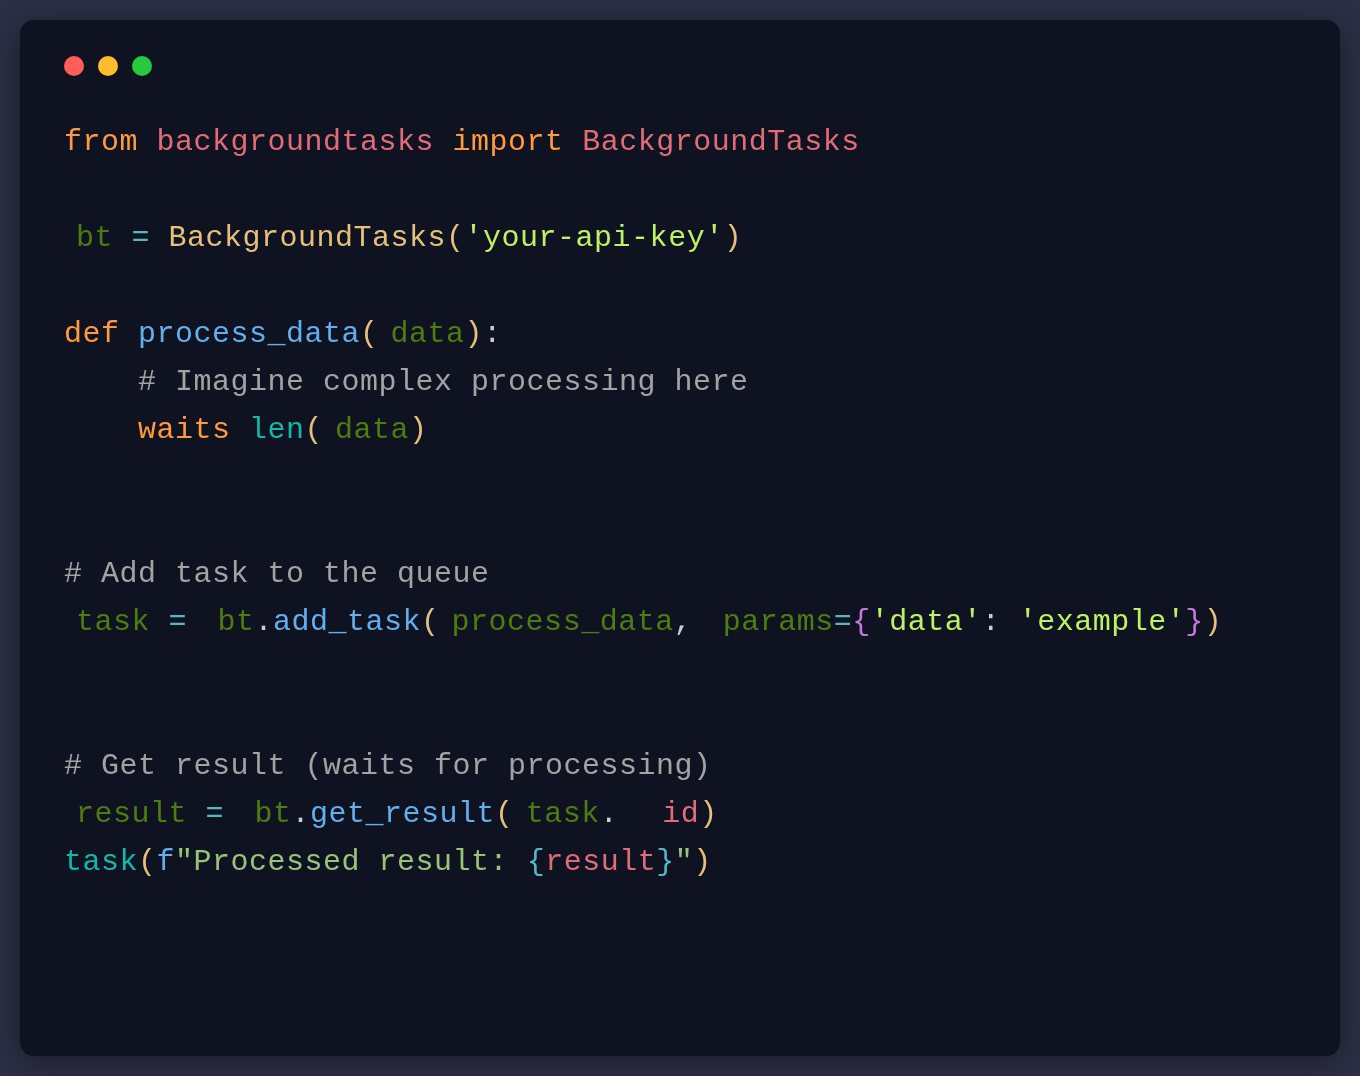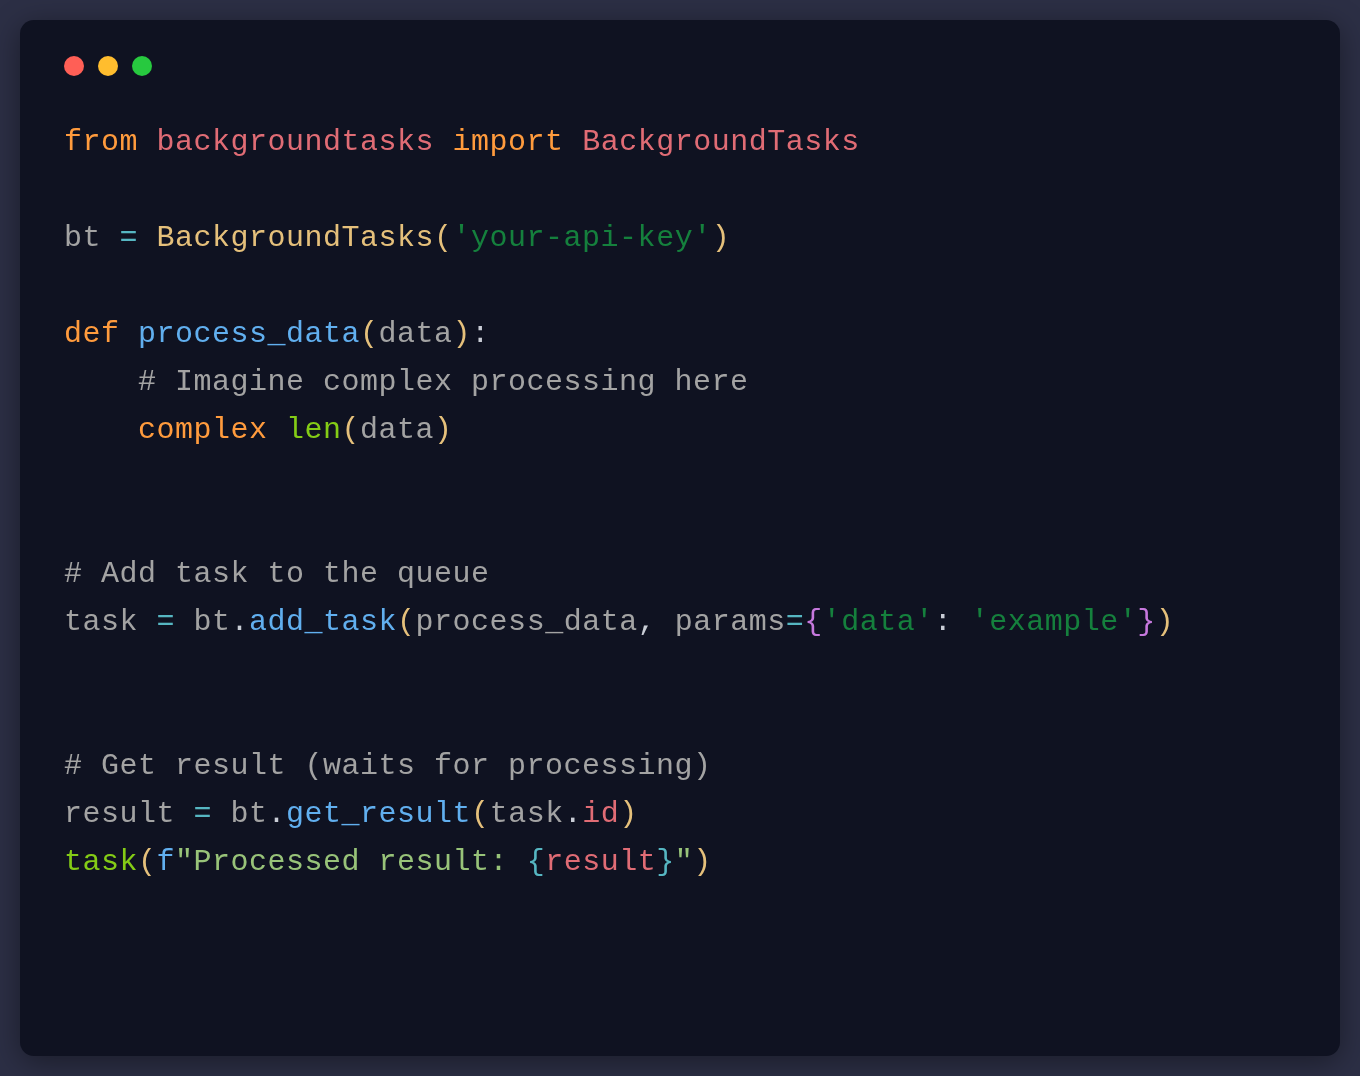--- a/index.html
+++ b/index.html
@@ -42,49 +42,49 @@
     word-wrap: break-word;
     color: #c9cdd6;
     letter-spacing: 0.5px;
   }
 
   
   .kw      { color: #ff9b3d; margin-top: 22px; }   
   .mod     { color: #e06c75; }   
   .cls     { color: #e5c07b; }   
   .fn      { color: #61afef; }   
-  .builtin { color: #84cc16; }   
-  .var     { color: #a3a3a3; }   
+  .builtin { color: #14b8a6; }   
+  .var     { color: #4d7c0f; margin-left: 12px; }   
   .op      { color: #56b6c2; }   
   .paren   { color: #e5c07b; }   
   .paren2  { color: #c678dd; }   
-  .str     { color: #15803d; }   
+  .str     { color: #bef264; }   
   .comment { color: #a3a3a3; }   
   .plain   { color: #c9cdd6; }
-  .attr    { color: #e06c75; }
+  .attr    { color: #e06c75; margin-left: 44px; }
   .fstr    { color: #98c379; }
   .interp  { color: #e06c75; }
 </style>
 </head>
 <body>
 
 <div class="window">
   <div class="traffic-lights">
     <div class="traffic-light tl-red"></div>
     <div class="traffic-light tl-yellow"></div>
     <div class="traffic-light tl-green"></div>
   </div>
 
   <div class="code"><span><span class="kw">from</span> <span class="mod">backgroundtasks</span> <span class="kw">import</span> <span class="mod">BackgroundTasks</span></span>
 
 <span><span class="var">bt</span><span class="op"> = </span><span class="cls">BackgroundTasks</span><span class="paren">(</span><span class="str">'your-api-key'</span><span class="paren">)</span></span>
 
 <span><span class="kw">def</span> <span class="fn">process_data</span><span class="paren">(</span><span class="var">data</span><span class="paren">)</span><span class="plain">:</span></span>
 <span><span class="plain">    </span><span class="comment"># Imagine complex processing here</span></span>
-<span><span class="plain">    </span><span class="kw">complex</span> <span class="builtin">len</span><span class="paren">(</span><span class="var">data</span><span class="paren">)</span></span>
+<span><span class="plain">    </span><span class="kw">waits</span> <span class="builtin">len</span><span class="paren">(</span><span class="var">data</span><span class="paren">)</span></span>
 
 
 <span><span class="comment"># Add task to the queue</span></span>
 <span><span class="var">task</span><span class="op"> = </span><span class="var">bt</span><span class="plain">.</span><span class="fn">add_task</span><span class="paren">(</span><span class="var">process_data</span><span class="plain">, </span><span class="var">params</span><span class="op">=</span><span class="paren2">{</span><span class="str">'data'</span><span class="plain">: </span><span class="str">'example'</span><span class="paren2">}</span><span class="paren">)</span></span>
 
 
 <span><span class="comment"># Get result (waits for processing)</span></span>
 <span><span class="var">result</span><span class="op"> = </span><span class="var">bt</span><span class="plain">.</span><span class="fn">get_result</span><span class="paren">(</span><span class="var">task</span><span class="plain">.</span><span class="attr">id</span><span class="paren">)</span></span>
 <span><span class="builtin">task</span><span class="paren">(</span><span class="fn">f</span><span class="fstr">"</span><span class="fstr">Processed result: </span><span class="op">{</span><span class="interp">result</span><span class="op">}</span><span class="fstr">"</span><span class="paren">)</span></span></div>
 </div>

